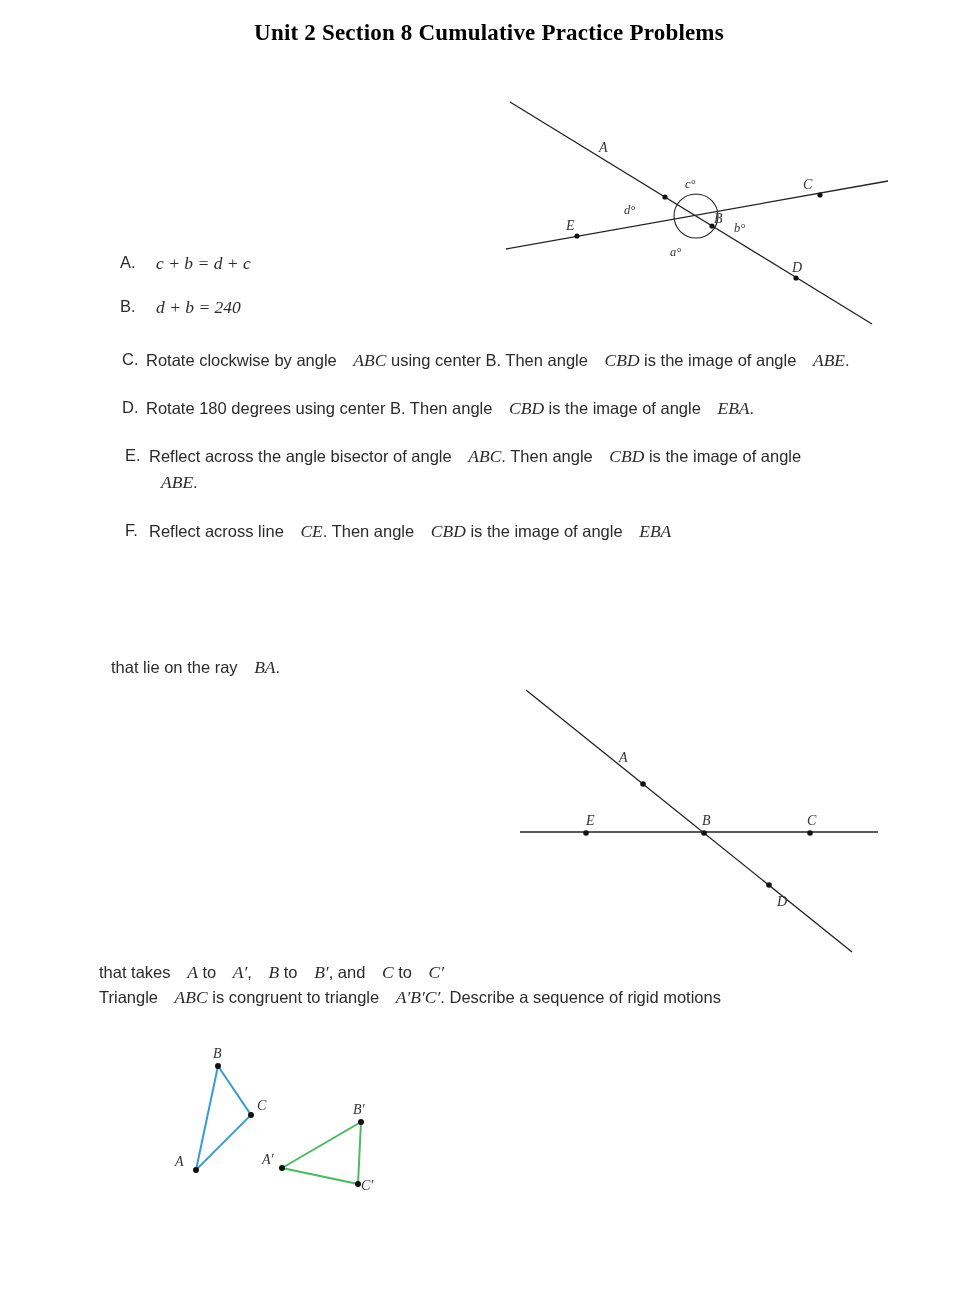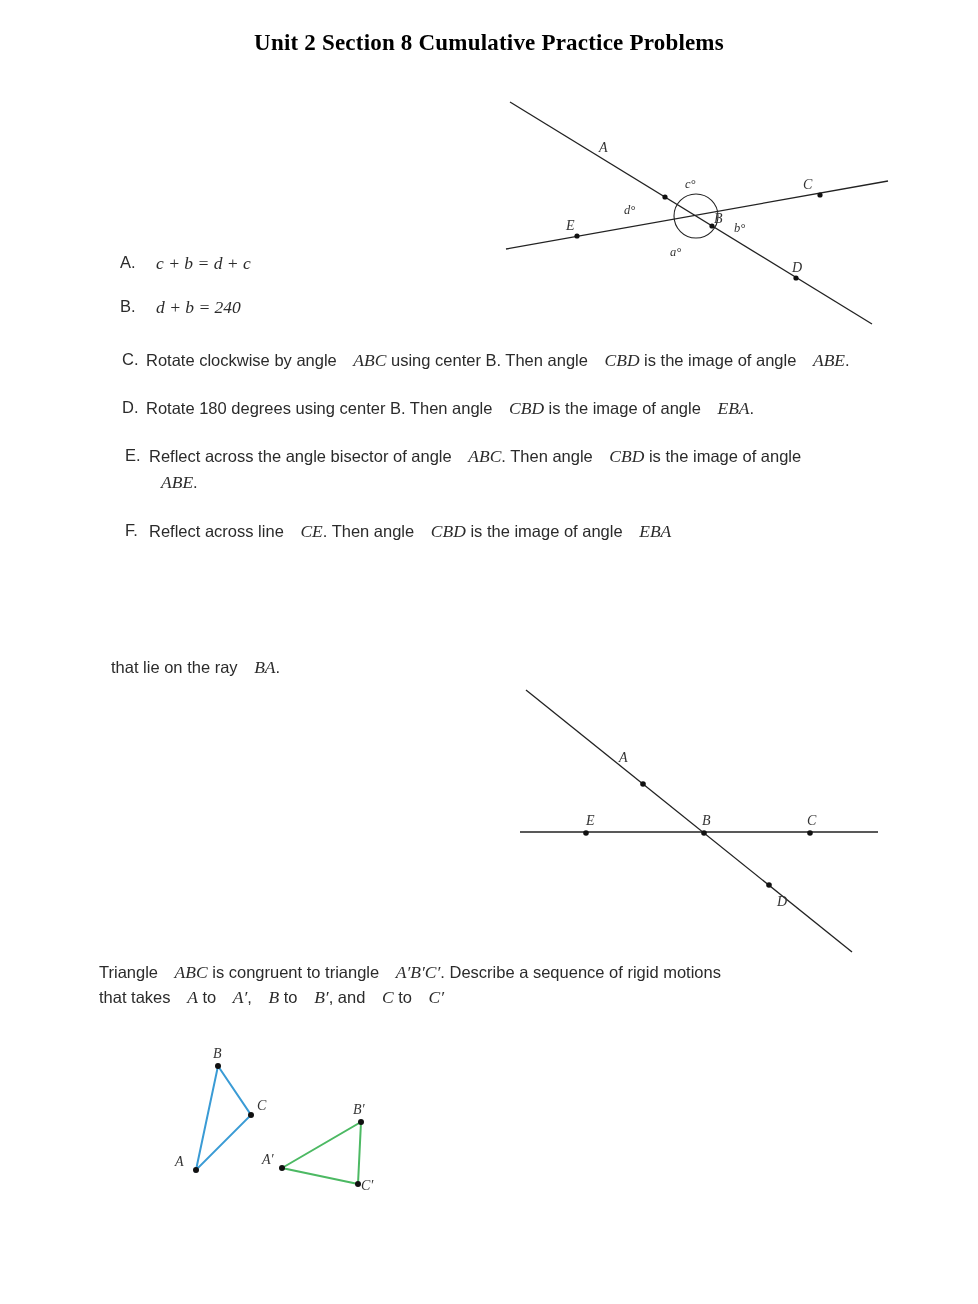--- a/index.html
+++ b/index.html
@@ -21,21 +21,21 @@
     height: 1304px;
     box-sizing: border-box;
   }
   .doc-title {
     text-align: center;
     font-family: "Liberation Serif", serif;
     font-weight: bold;
     font-size: 23px;
     letter-spacing: 0.2px;
     margin: 0;
-    padding-top: 30px;
+    padding-top: 20px;
     color: #000;
   }
   .prompt {
     font-size: 16.5px;
     line-height: 1.45;
     color: #2b2b2b;
   }
   .mi {
     font-family: "Liberation Serif", serif;
     font-style: italic;
@@ -200,24 +200,24 @@
       <text class="lbl" x="119" y="82">A</text>
       <text class="lbl" x="202" y="145">B</text>
       <text class="lbl" x="307" y="145">C</text>
       <text class="lbl" x="277" y="226">D</text>
       <text class="lbl" x="86" y="145">E</text>
     </svg>
   </div>
 
   <div id="q3-prompt" class="prompt">
     <div>
+      <span>that takes </span><span class="mi">A</span><span> to </span><span class="mi">A′</span><span>, </span><span class="mi">B</span><span> to </span><span class="mi">B′</span><span>, and </span><span class="mi">C</span><span> to </span><span class="mi">C′</span>
+    </div>
+    <div>
       <span>Triangle </span><span class="mi">ABC</span><span> is congruent to triangle </span><span class="mi">A′B′C′</span><span>. Describe a sequence of rigid motions</span>
-    </div>
-    <div>
-      <span>that takes </span><span class="mi">A</span><span> to </span><span class="mi">A′</span><span>, </span><span class="mi">B</span><span> to </span><span class="mi">B′</span><span>, and </span><span class="mi">C</span><span> to </span><span class="mi">C′</span>
     </div>
   </div>
 
   <div class="fig" style="left:96px; top:1030px;">
     <svg width="360" height="175" viewBox="0 0 360 175">
 
       <polygon points="100,140 122,36 155,85" fill="none" stroke="#3a9bd5" stroke-width="2"></polygon>
       <circle cx="100" cy="140" r="3" fill="#111"></circle>
       <circle cx="122" cy="36" r="3" fill="#111"></circle>
       <circle cx="155" cy="85" r="3" fill="#111"></circle>

